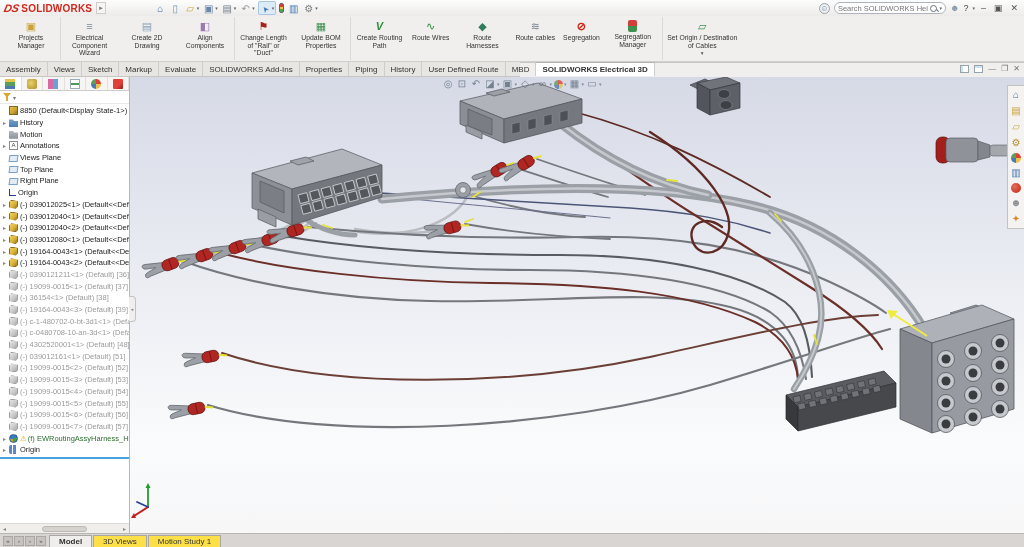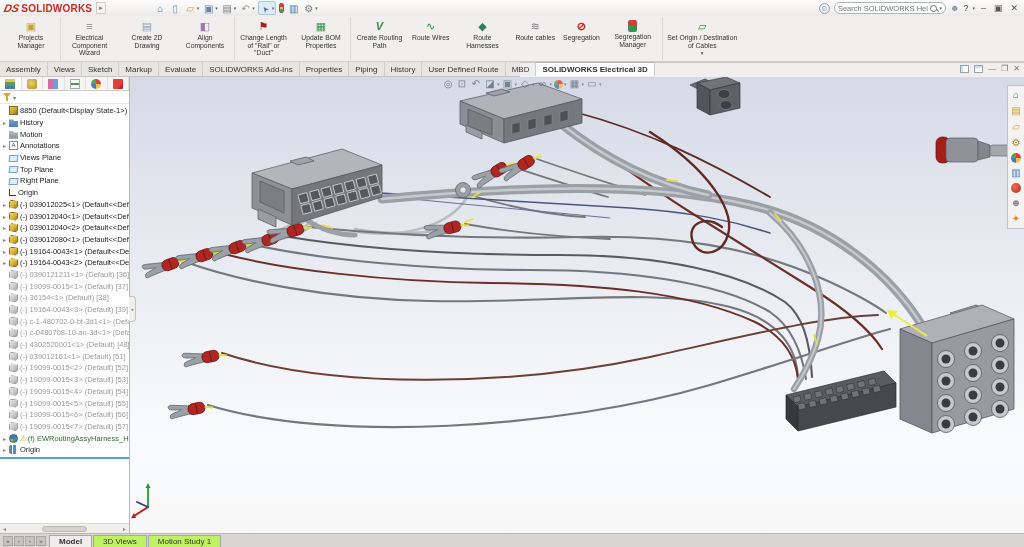--- a/index.html
+++ b/index.html
@@ -138,21 +138,21 @@
   .tp-appearances{background:conic-gradient(#e04038 0 25%,#e8c24a 25% 50%,#4a7ab5 50% 75%,#58a058 75%);border-radius:50%;width:10px;height:10px;}
   .tp-properties::before{content:"▥";color:#4a7ab5;}
   .tp-forum{background:radial-gradient(circle at 35% 35%,#e86a5a,#c02818);border-radius:50%;width:10px;height:10px;}
   .tp-community::before{content:"☻";color:#8a8d92;}
   .tp-xpress::before{content:"✦";color:#d88a2a;}
 
   
   .footer{position:absolute;bottom:0;left:0;right:0;height:14px;background:#d8d5d2;border-top:1px solid #b9b7b4;display:flex;align-items:flex-end;font-size:8px;z-index:50;}
   .fnav{display:flex;gap:1px;padding:0 3px 1px 3px;}
   .fnav span{width:10px;height:10px;background:#c6c3c0;border:1px solid #aaa8a5;font-size:6px;line-height:9px;text-align:center;color:#555;}
-  .ftab{padding:1px 9px 1px;background:#bef264;border:1px solid #aaa8a5;border-bottom:none;margin-right:1px;color:#333;white-space:nowrap;}
+  .ftab{padding:1px 9px 1px;background:#fde047;border:1px solid #aaa8a5;border-bottom:none;margin-right:1px;color:#333;white-space:nowrap;}
   .ftab.active{background:#efeeec;font-weight:bold;}
 </style>
 </head>
 <body>
 
 <div id="app">
 
   <div class="titlebar">
     <div class="brand">
       <span class="glyph">DS</span>

